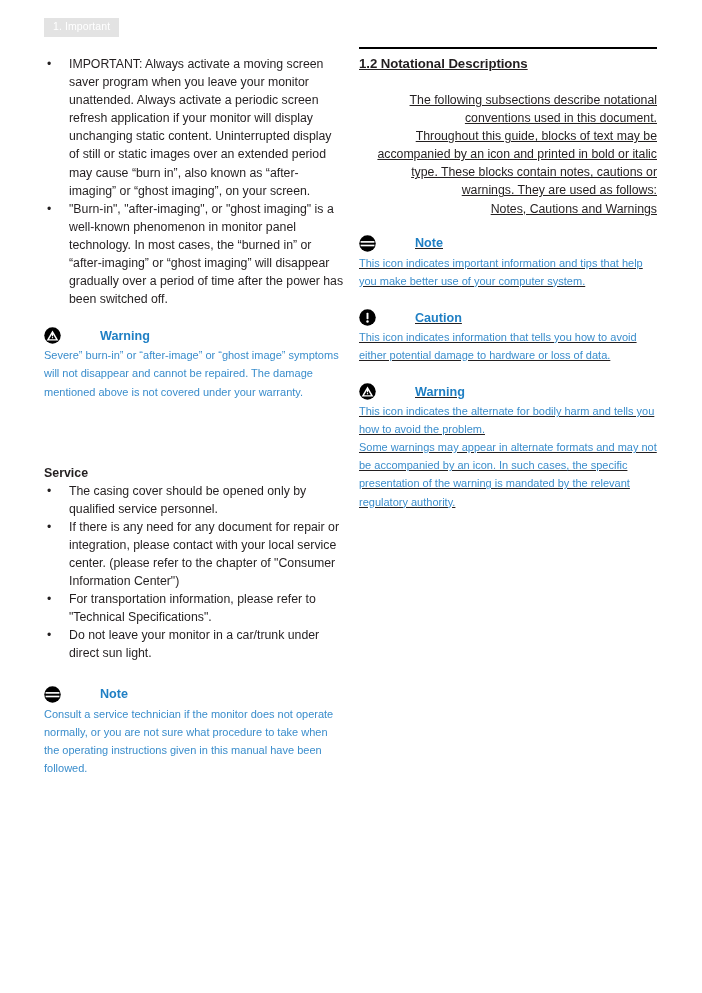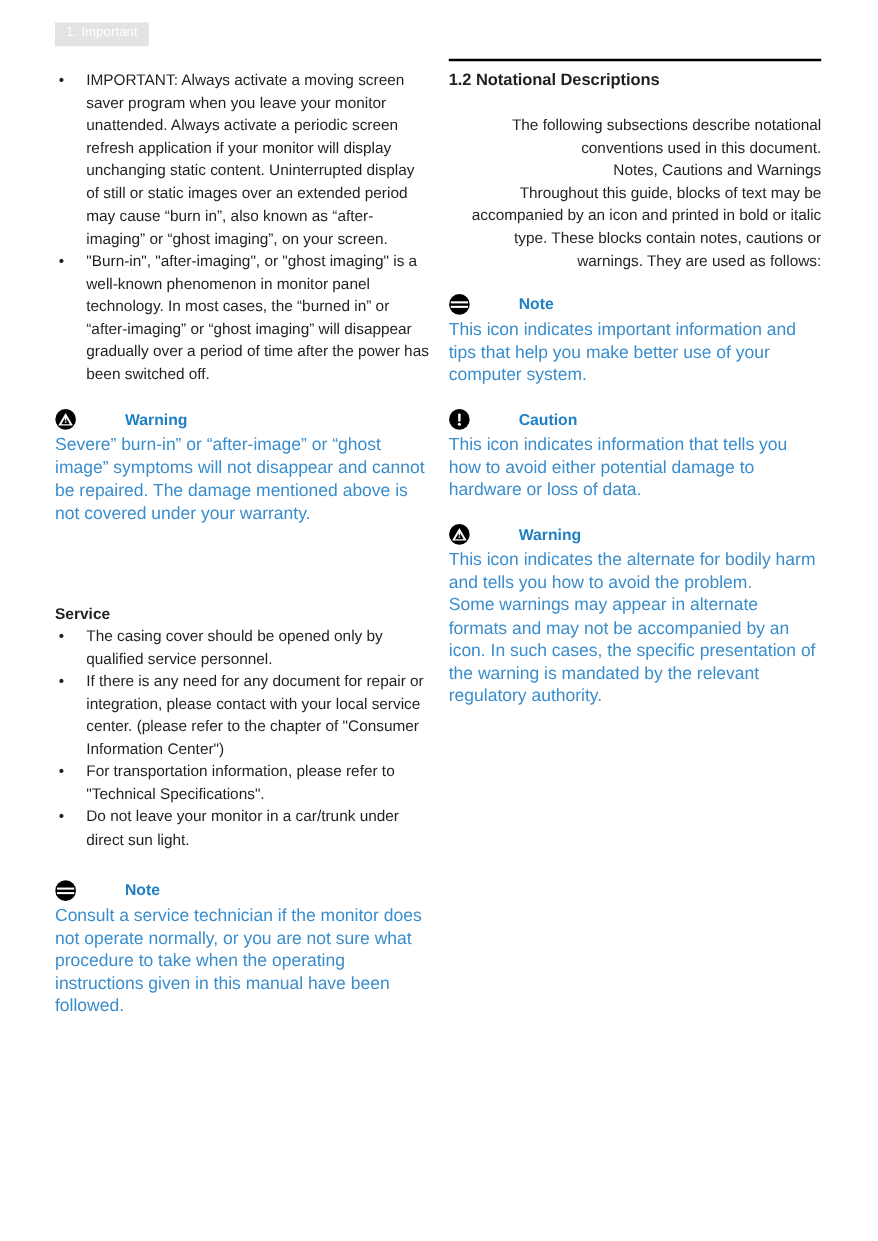--- a/index.html
+++ b/index.html
@@ -43,37 +43,38 @@
     position: absolute;
     left: 44px;
     top: 55px;
     width: 300px;
   }
   .col-right {
     position: absolute;
     left: 359px;
     top: 47px;
     width: 298px;
+    text-decoration: underline;
   }
 
   
   p, ul, li, h2, h3 {
     margin: 0;
     padding: 0;
   }
 
   .body-text {
     font-size: 12.3px;
     line-height: 18.1px;
     color: #231f20;
     text-align: right;
   }
 
   .blue-text {
-    font-size: 14px;
+    font-size: 11px;
     line-height: 18.1px;
     color: #3a8dcc;
   }
 
   
   .bullets {
     list-style: none;
   }
   .bullets li {
     position: relative;
@@ -238,22 +239,22 @@
 
   <div class="col-right">
 
     <div class="rule"></div>
 
     <div class="sec-head">1.2 Notational Descriptions</div>
 
     <div class="sp-18"></div>
 
     <p class="body-text">The following subsections describe notational conventions used in this document.</p>
+    <p class="body-text">Throughout this guide, blocks of text may be accompanied by an icon and printed in bold or italic type. These blocks contain notes, cautions or warnings. They are used as follows:</p>
     <p class="body-text">Notes, Cautions and Warnings</p>
-    <p class="body-text">Throughout this guide, blocks of text may be accompanied by an icon and printed in bold or italic type. These blocks contain notes, cautions or warnings. They are used as follows:</p>
 
     <div class="sp-16"></div>
 
     <div class="callout">
       <div class="callout-head">
         <svg class="callout-icon" viewBox="0 0 32 32">
           <circle cx="16" cy="16" r="15.5" fill="#000000"></circle>
           <rect x="3" y="11.4" width="26" height="3.1" fill="#ffffff"></rect>
           <rect x="3" y="18.2" width="26" height="3.1" fill="#ffffff"></rect>
         </svg>

